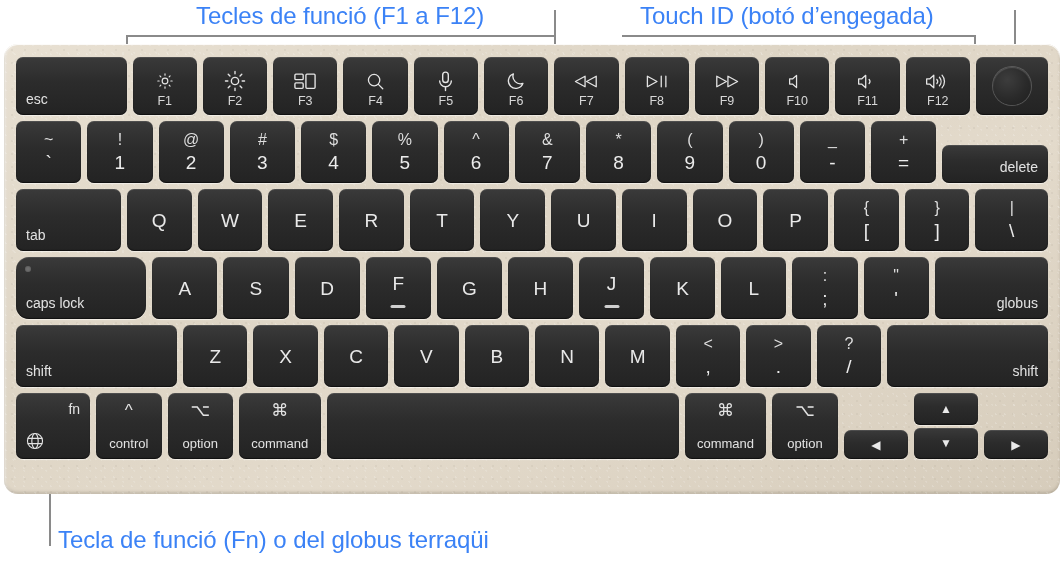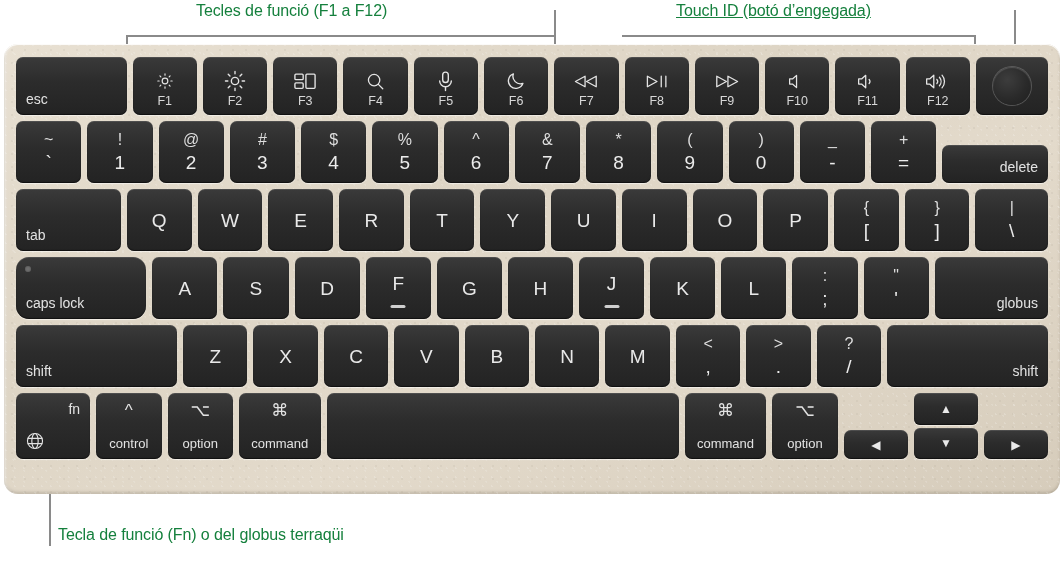--- a/index.html
+++ b/index.html
@@ -11,27 +11,27 @@
     width: 1064px;
     height: 567px;
     position: relative;
     font-family: "Liberation Sans", sans-serif;
     overflow: hidden;
   }
 
   
   .callout-label {
     position: absolute;
-    font-size: 16px;
-    color: #15803d;
+    font-size: 24px;
+    color: #3b82f6;
     white-space: nowrap;
     letter-spacing: -0.1px;
   }
   #label-fkeys { left: 196px; top: 2px; }
-  #label-touchid { left: 676px; top: 2px; text-decoration: underline; }
+  #label-touchid { left: 640px; top: 2px; }
   #label-fn { left: 58px; top: 526px; }
 
   
   .leader {
     position: absolute;
     background: #8a8a8a;
   }
 
   
   #keyboard {

